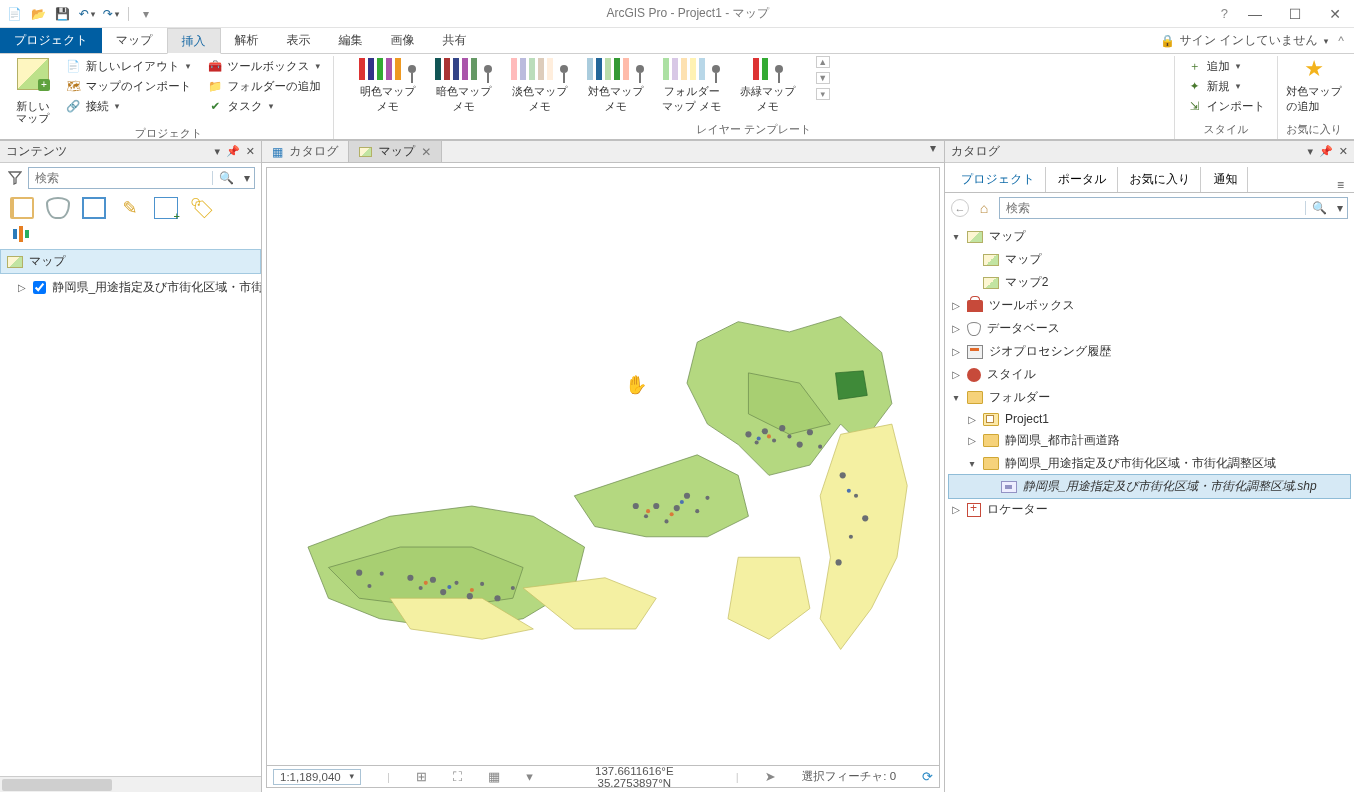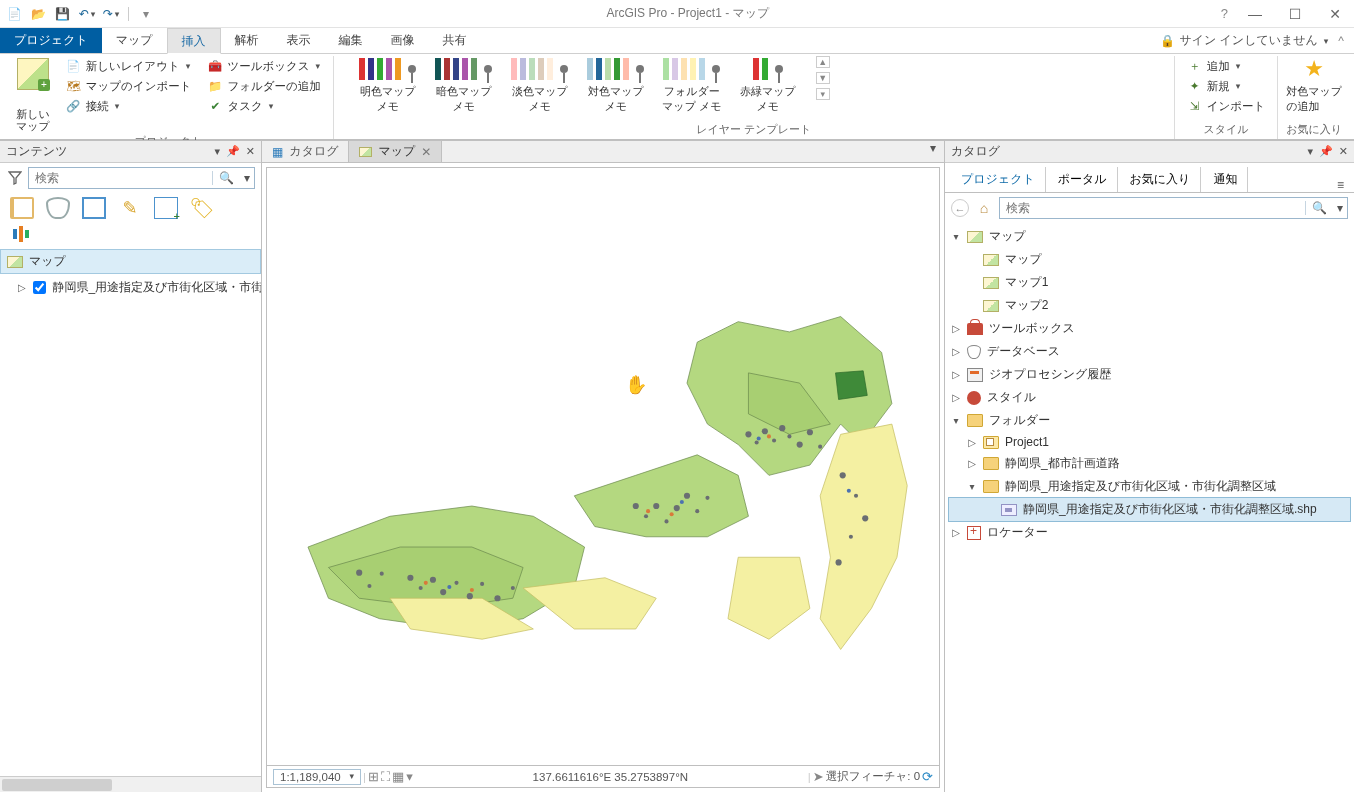--- a/index.html
+++ b/index.html
@@ -14,21 +14,21 @@
 .menubar { height: 26px; background: #fff; display: flex; align-items: stretch; border-bottom: 1px solid #cfcfcf;}
 .menu-tab { padding: 4px 14px; font-size: 12px; color: #464646; display:flex; align-items:center; cursor:pointer;}
 .menu-tab.project { background: #005ea2; color: #fff; }
 .menu-tab.active { border: 1px solid #cfcfcf; border-bottom: 1px solid #fff; color:#1a6aa5; background:#e5e5e5; margin-bottom:-1px;}
 .menubar .spacer { flex:1;}
 .signin { padding:4px 10px; color:#555; display:flex; align-items:center; gap:4px;}
 .ribbon { height: 86px; background:#fff; display:flex; border-bottom:1px solid #bfbfbf; padding: 2px 4px 0 4px; }
 .rgroup { border-right: 1px solid #dcdcdc; padding: 0 8px; display:flex; flex-direction:column; }
 .rgroup-body { flex:1; display:flex; gap:8px; align-items:flex-start;}
 .rgroup-label { text-align:center; font-size:11px; color:#666; padding-bottom:2px;}
-.big-btn { display:flex; flex-direction:column; align-items:center; gap:18px; padding:2px 4px; font-size:11px; color:#333; text-align:center; line-height:1.1;}
+.big-btn { display:flex; flex-direction:column; align-items:center; gap:10px; padding:2px 4px; font-size:11px; color:#333; text-align:center; line-height:1.1;}
 .big-btn .mapicon { width:32px; height:32px; background:linear-gradient(135deg,#fef6c0 50%,#bde18a 50%); border:1px solid #b3b066; position:relative;}
 .big-btn .mapicon::after { content:"+"; position:absolute; right:-2px; bottom:-2px; background:#5fa23e; color:#fff; font-size:10px; width:12px; height:12px; line-height:12px; text-align:center; border-radius:2px;}
 .small-row { display:flex; align-items:center; gap:4px; font-size:11.5px; padding:2px 4px; color:#333; white-space:nowrap;}
 .small-row .ic { width:16px; height:16px; display:flex; align-items:center; justify-content:center; color:#b8791e;}
 .memo { display:flex; flex-direction:column; align-items:center; gap:2px; width:72px; font-size:11px; color:#333; text-align:center;}
 .memo .swatch { display:flex; gap:3px; align-items:center; height:26px;}
 .memo .sw { width:6px; height:22px;}
 .memo .pin { width:8px; height:8px; background:#777; border-radius:50%; position:relative; margin-left:4px;}
 .memo .pin::after { content:""; position:absolute; left:3px; top:8px; width:2px; height:10px; background:#777;}
 .style-col { display:flex; flex-direction:column; gap:0;}
@@ -64,21 +64,21 @@
 .hscroll .thumb { position:absolute; left:2px; top:2px; height:12px; width:110px; background:#cfcfcf; border-radius:2px;}
 .center { flex:1; display:flex; flex-direction:column; border-top:1px solid #bfbfbf;}
 .doc-tabs { height:22px; background:#efefef; display:flex; align-items:stretch; border-bottom:1px solid #c0c0c0;}
 .doc-tab { display:flex; align-items:center; gap:6px; padding:0 10px; font-size:12px; border-right:1px solid #c0c0c0; color:#555;}
 .doc-tab.active { background:#d9d9d9; color:#333;}
 .doc-tab .close { color:#777; }
 .doc-tabs .dd { margin-left:auto; padding:0 8px; color:#555;}
 .map-canvas { flex:1; border:1px solid #bfbfbf; margin:4px 4px 0 4px; background:#fff; position:relative; overflow:hidden;}
 .map-svg { position:absolute; inset:0;}
 .cursor { position:absolute; left:358px; top:206px; font-size:18px;}
-.statusbar { height:22px; border:1px solid #bfbfbf; border-top:none; margin:0 4px 4px 4px; display:flex; align-items:center; padding:0 6px; gap:2px; font-size:11.5px; color:#555;}
+.statusbar { height:22px; border:1px solid #bfbfbf; border-top:none; margin:0 4px 4px 4px; display:flex; align-items:center; padding:0 6px; gap:26px; font-size:11.5px; color:#555;}
 .statusbar .scale { border:1px solid #aac3d5; padding:1px 6px; width:88px; display:flex; justify-content:space-between;}
 .statusbar .sbic { color:#888; font-size:13px;}
 .statusbar .coord { flex:1; text-align:center;}
 .catalog-panel { width:410px; border-left:1px solid #bfbfbf; border-top:1px solid #bfbfbf; display:flex; flex-direction:column; background:#fff;}
 .cat-tabs { display:flex; border-bottom:1px solid #bfbfbf; padding:4px 6px 0 6px; gap:2px; align-items:flex-end;}
 .cat-tab { padding:4px 10px; font-size:12px; color:#000000; border-right:1px solid #ccc;}
 .cat-tab.first { color:#0e6aa8; }
 .cat-tab:last-of-type { border-right:none;}
 .cat-tabs .menu { margin-left:auto; color:#555; padding:0 4px;}
 .cat-nav { display:flex; gap:6px; padding:4px 6px; align-items:center;}
@@ -93,21 +93,21 @@
 .toolboxic::after{content:""; position:absolute; left:3px; top:-4px; width:8px; height:4px; border:1.5px solid #c74a3a; border-bottom:none; border-radius:4px 4px 0 0;}
 .gpic { width:16px; height:14px; background:#f1f1f1; border:1px solid #888; position:relative; display:inline-block;}
 .gpic::after{content:""; position:absolute; left:2px; top:2px; width:9px; height:3px; background:#e26a2a;}
 .styleic { width:14px; height:14px; background:#c74a3a; border-radius:50%; display:inline-block;}
 .shpic { width:16px; height:12px; background:#eef;border:1px solid #9393c4; display:inline-block; position:relative;}
 .shpic::after{content:""; position:absolute; left:3px; top:3px; width:7px; height:4px; background:#9393c4;}
 .locic { width:14px; height:14px; background:#fff;border:1px solid #c74a3a; display:inline-block; position:relative;}
 .locic::after{content:"+"; color:#c74a3a; position:absolute; left:2px; top:-3px; font-size:12px;}
 .indent1 { padding-left:18px;}
 .indent2 { padding-left:36px;}
-.tree-row.sel { background:#d6e9f5; outline:1px solid #8fbcd7;}
+.tree-row.sel { background:#d6e9f5; outline:1px solid #8fbcd7;font-style:italic;}
 .carat { font-size:9px; color:#555; margin-left:2px;}
 </style>
 </head>
 <body>
 
 <div class="titlebar">
   <div class="qat">
     <span class="qat-icon">📄</span>
     <span class="qat-icon">📂</span>
     <span class="qat-icon">💾</span>
@@ -488,25 +488,20 @@
           <span>マップ</span>
         </div>
       <div class="tree-row indent1">
           <span class="arr"></span>
           <span class="mapic"></span>
           <span>マップ</span>
         </div>
       <div class="tree-row indent1">
           <span class="arr"></span>
           <span class="mapic"></span>
-          <span>マップ1</span>
-        </div>
-      <div class="tree-row indent1">
-          <span class="arr"></span>
-          <span class="mapic"></span>
           <span>マップ2</span>
         </div>
       <div class="tree-row">
           <span class="arr">▷</span>
           <span class="toolboxic"></span>
           <span>ツールボックス</span>
         </div>
       <div class="tree-row">
           <span class="arr">▷</span>
           <span class="dbic"></span>

